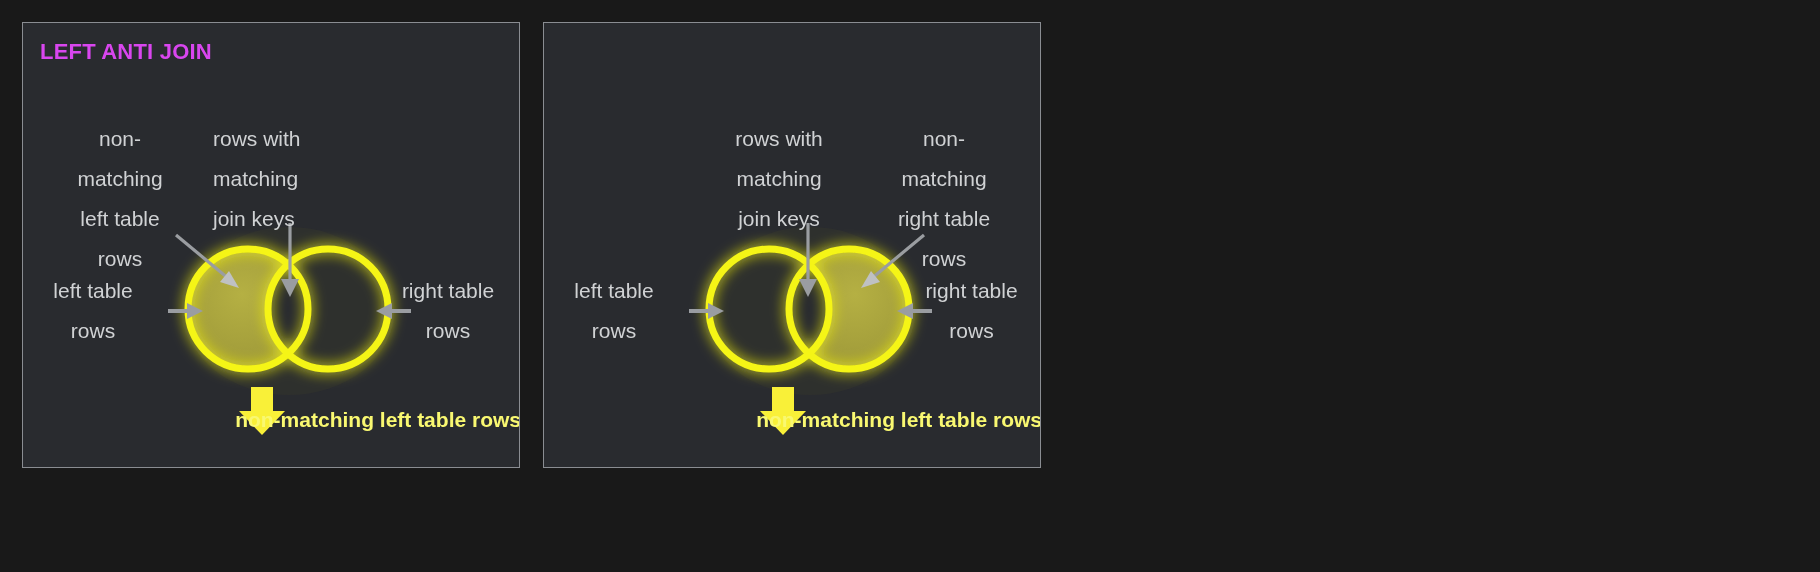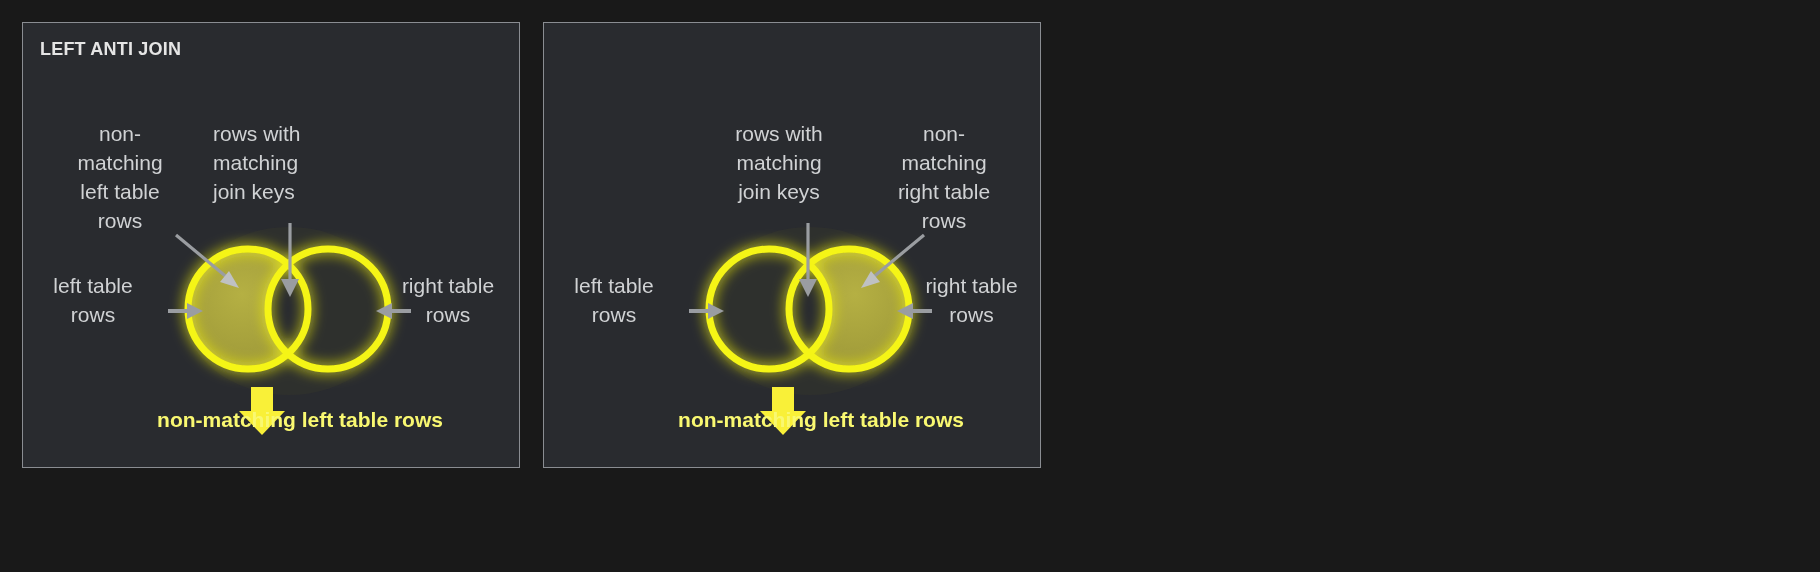--- a/index.html
+++ b/index.html
@@ -33,56 +33,55 @@
     box-sizing: border-box;
     overflow: hidden;
   }
   #panel-left  { left: 22px; }
   #panel-right { left: 543px; }
 
   .panel-title {
     position: absolute;
     left: 17px;
     top: 16px;
-    font-size: 18px;
+    font-size: 22px;
     font-weight: bold;
-    color: #e5e5e5;
+    color: #d946ef;
     letter-spacing: 0.2px;
     white-space: nowrap;
   }
 
   .venn-wrap {
     position: absolute;
     left: 0;
     top: 0;
     width: 498px;
     height: 446px;
   }
 
   .callout {
     position: absolute;
     color: #d0d2d4;
     font-size: 21px;
-    line-height: 29px;
+    line-height: 40px;
     white-space: pre-line;
   }
   .callout.ctr { text-align: center; }
   .callout.lft { text-align: left; }
 
   .bottom-caption {
     position: absolute;
     left: 0;
     width: 498px;
     top: 385px;
-    text-align: center;
+    text-align: right;
     font-size: 21px;
     font-weight: bold;
     color: #f9f871;
     white-space: nowrap;
-    padding-left: 28px;
   }
 
   svg { display: block; }
 </style>
 </head>
 <body>
 
 <div id="stage">
 
   <div class="panel" id="panel-left">

